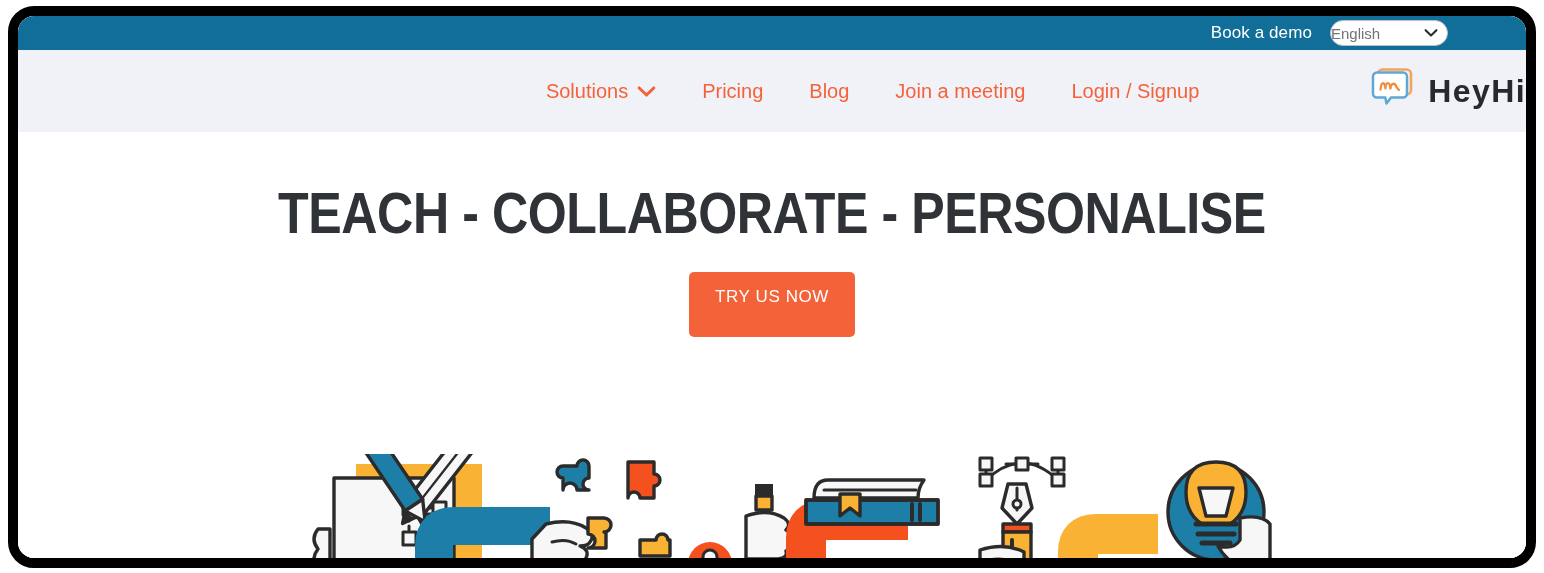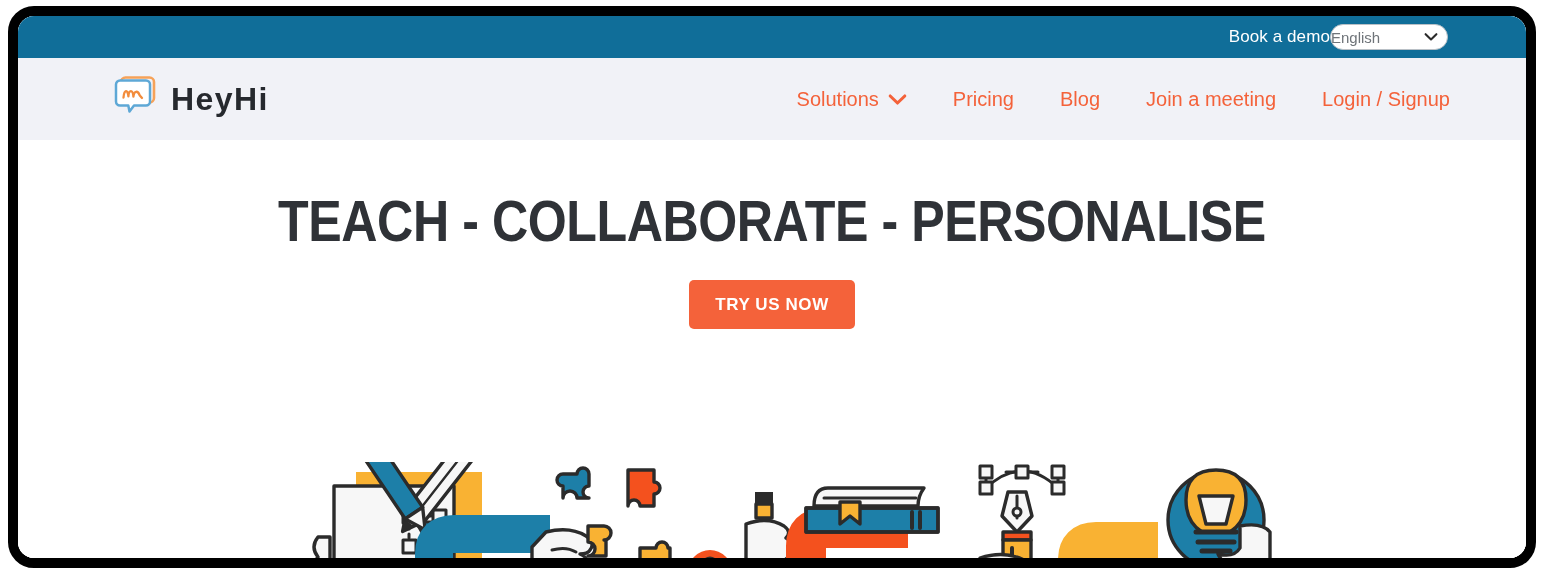--- a/index.html
+++ b/index.html
@@ -29,26 +29,27 @@
   #page {
     position: absolute;
     inset: 0;
     overflow: hidden;
     background: #ffffff;
   }
 
   
   #topbar {
     position: relative;
-    height: 42px;
+    height: 34px;
     background: #106E99;
     display: flex;
     align-items: center;
     justify-content: flex-end;
     padding-right: 78px;
+    gap: 18px;
   }
   #book-demo {
     color: #ffffff;
     font-size: 17px;
     letter-spacing: .1px;
     cursor: pointer;
     white-space: nowrap;
   }
   #lang-select {
     width: 118px;
@@ -140,23 +141,23 @@
     line-height: 1.34;
     color: #4b4f55;
     font-weight: normal;
   }
   #cta-button {
     display: inline-block;
     margin-top: 28px;
     background: #F4623A;
     color: #ffffff;
     font-size: 17px;
-    font-weight: bold;
+    font-weight: normal;
     letter-spacing: .6px;
-    padding: 15px 26px 14px;
+    padding: 15px 26px 30px;
     border: none;
     border-radius: 5px;
     cursor: pointer;
     font-family: "Liberation Sans", sans-serif;
   }
 
   
   #illustration {
     position: absolute;
     left: 0;
@@ -182,37 +183,20 @@
         <span id="lang-caret">
           <svg width="14" height="10" viewBox="0 0 14 10" aria-hidden="true">
             <path d="M1.6 2.2 L7 7.4 L12.4 2.2" fill="none" stroke="#2b2b2b" stroke-width="2.1" stroke-linecap="round" stroke-linejoin="round"></path>
           </svg>
         </span>
       </div>
     </div>
 
     <div id="navbar">
 
-      <div id="brand">
-        <span id="brand-mark">
-          <svg width="48" height="46" viewBox="0 0 48 46" aria-hidden="true">
-
-            <rect x="11" y="3.5" width="33" height="25" rx="4.5" fill="none" stroke="#F6A259" stroke-width="2.6"></rect>
-
-            <path d="M6 10.5 a4 4 0 0 1 4-4 h26 a4 4 0 0 1 4 4 v17 a4 4 0 0 1 -4 4
-                     h-12 l-4.5 6 l-1.2 -6 h-8.3 a4 4 0 0 1 -4 -4 Z" fill="#ffffff" stroke="#5EA8D6" stroke-width="2.5" stroke-linejoin="round"></path>
-
-            <path d="M13.5 23.5 C14.2 15.5, 17.8 15.2, 18.4 22.3
-                     C19 15.4, 22.8 15.2, 23.4 22.6
-                     C24.1 16.5, 27.8 16.3, 29.6 21.2 L32 24" fill="none" stroke="#F28C3C" stroke-width="2.3" stroke-linecap="round" stroke-linejoin="round"></path>
-          </svg>
-        </span>
-        <span id="brand-name">HeyHi</span>
-      </div>
-
       <div id="nav-links">
 
         <span class="nav-link">
           <span>Solutions</span>
           <span class="nav-caret">
             <svg width="19" height="13" viewBox="0 0 19 13" aria-hidden="true">
               <path d="M2.2 3 L9.5 10 L16.8 3" fill="none" stroke="#F4623A" stroke-width="3.1" stroke-linecap="round" stroke-linejoin="round"></path>
             </svg>
           </span>
         </span>
@@ -227,20 +211,37 @@
 
         <span class="nav-link">
           <span>Join a meeting</span>
         </span>
 
         <span class="nav-link">
           <span>Login / Signup</span>
         </span>
 
       </div>
+
+      <div id="brand">
+        <span id="brand-mark">
+          <svg width="48" height="46" viewBox="0 0 48 46" aria-hidden="true">
+
+            <rect x="11" y="3.5" width="33" height="25" rx="4.5" fill="none" stroke="#F6A259" stroke-width="2.6"></rect>
+
+            <path d="M6 10.5 a4 4 0 0 1 4-4 h26 a4 4 0 0 1 4 4 v17 a4 4 0 0 1 -4 4
+                     h-12 l-4.5 6 l-1.2 -6 h-8.3 a4 4 0 0 1 -4 -4 Z" fill="#ffffff" stroke="#5EA8D6" stroke-width="2.5" stroke-linejoin="round"></path>
+
+            <path d="M13.5 23.5 C14.2 15.5, 17.8 15.2, 18.4 22.3
+                     C19 15.4, 22.8 15.2, 23.4 22.6
+                     C24.1 16.5, 27.8 16.3, 29.6 21.2 L32 24" fill="none" stroke="#F28C3C" stroke-width="2.3" stroke-linecap="round" stroke-linejoin="round"></path>
+          </svg>
+        </span>
+        <span id="brand-name">HeyHi</span>
+      </div>
     </div>
 
     <div id="hero">
 
       <h1 id="hero-title">TEACH - COLLABORATE - PERSONALISE</h1>
 
 
       <button id="cta-button">TRY US NOW</button>
 
       

